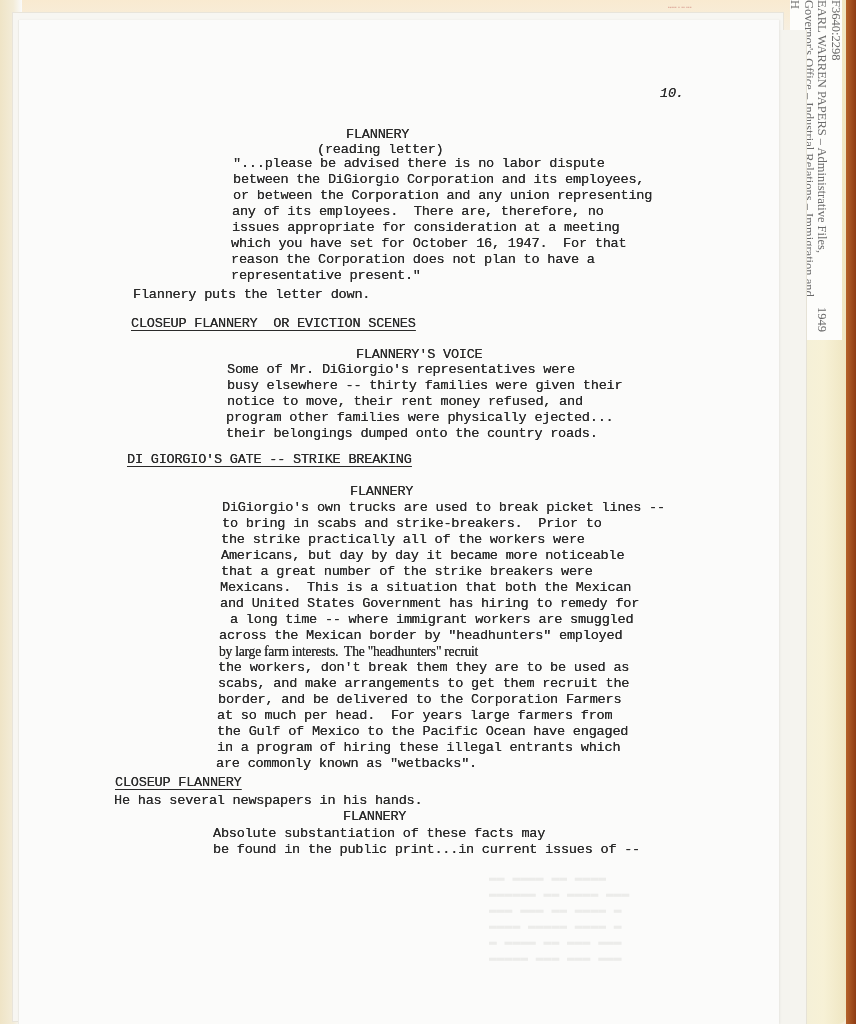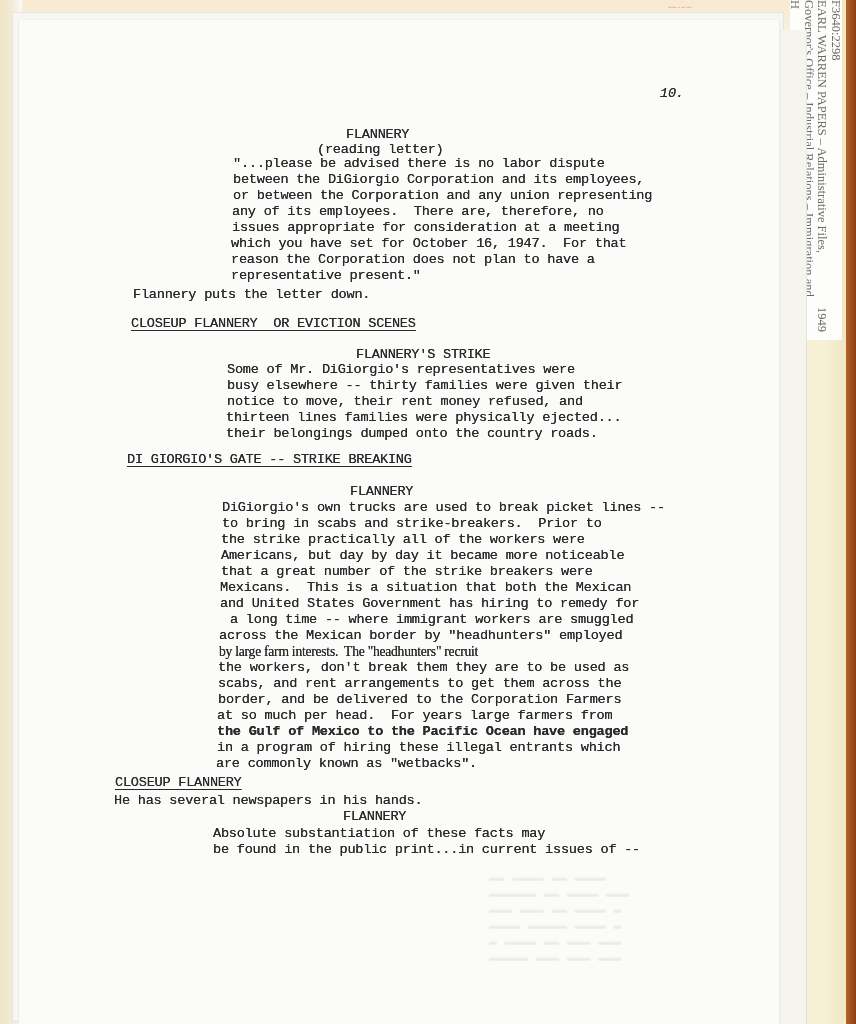--- a/index.html
+++ b/index.html
@@ -125,48 +125,48 @@
   <div class="tw" style="left:232px; top:220px;">issues appropriate for consideration at a meeting</div>
   <div class="tw" style="left:231px; top:236px;">which you have set for October 16, 1947.  For that</div>
   <div class="tw" style="left:231px; top:252px;">reason the Corporation does not plan to have a</div>
   <div class="tw" style="left:231px; top:268px;">representative present."</div>
 </div>
 
 <div class="tw" style="left:133px; top:287px;">Flannery puts the letter down.</div>
 
 <div class="tw u" style="left:131px; top:316px;">CLOSEUP FLANNERY  OR EVICTION SCENES</div>
 
-<div class="tw" style="left:356px; top:347px;">FLANNERY'S STRIKE</div>
+<div class="tw" style="left:356px; top:347px;">FLANNERY'S VOICE</div>
 <div>
   <div class="tw" style="left:227px; top:362px;">Some of Mr. DiGiorgio's representatives were</div>
   <div class="tw" style="left:227px; top:378px;">busy elsewhere -- thirty families were given their</div>
   <div class="tw" style="left:227px; top:394px;">notice to move, their rent money refused, and</div>
-  <div class="tw" style="left:226px; top:410px;">thirteen lines families were physically ejected...</div>
+  <div class="tw" style="left:226px; top:410px;">program other families were physically ejected...</div>
   <div class="tw" style="left:226px; top:426px;">their belongings dumped onto the country roads.</div>
 </div>
 
 <div class="tw u" style="left:127px; top:452px;">DI GIORGIO'S GATE -- STRIKE BREAKING</div>
 
 <div class="tw" style="left:350px; top:484px;">FLANNERY</div>
 <div>
   <div class="tw" style="left:222px; top:500px;">DiGiorgio's own trucks are used to break picket lines --</div>
   <div class="tw" style="left:222px; top:516px;">to bring in scabs and strike-breakers.  Prior to</div>
   <div class="tw" style="left:221px; top:532px;">the strike practically all of the workers were</div>
   <div class="tw" style="left:221px; top:548px;">Americans, but day by day it became more noticeable</div>
   <div class="tw" style="left:221px; top:564px;">that a great number of the strike breakers were</div>
   <div class="tw" style="left:220px; top:580px;">Mexicans.  This is a situation that both the Mexican</div>
   <div class="tw" style="left:220px; top:596px;">and United States Government has hiring to remedy for</div>
   <div class="tw" style="left:220px; top:612px;margin-left:10px;">a long time -- where immigrant workers are smuggled</div>
   <div class="tw" style="left:219px; top:628px;">across the Mexican border by "headhunters" employed</div>
   <div class="tw" style="left:219px; top:644px;font-family:Liberation Serif, serif;">by large farm interests.  The "headhunters" recruit</div>
   <div class="tw" style="left:218px; top:660px;">the workers, don't break them they are to be used as</div>
-  <div class="tw" style="left:218px; top:676px;">scabs, and rent arrangements to get them across the</div>
+  <div class="tw" style="left:218px; top:676px;">scabs, and make arrangements to get them recruit the</div>
   <div class="tw" style="left:218px; top:692px;">border, and be delivered to the Corporation Farmers</div>
   <div class="tw" style="left:217px; top:708px;">at so much per head.  For years large farmers from</div>
-  <div class="tw" style="left:217px; top:724px;font-weight:bold;">the Gulf of Mexico to the Pacific Ocean have engaged</div>
+  <div class="tw" style="left:217px; top:724px;">the Gulf of Mexico to the Pacific Ocean have engaged</div>
   <div class="tw" style="left:217px; top:740px;">in a program of hiring these illegal entrants which</div>
   <div class="tw" style="left:216px; top:756px;">are commonly known as "wetbacks".</div>
 </div>
 
 <div class="tw u" style="left:115px; top:775px;">CLOSEUP FLANNERY</div>
 <div class="tw" style="left:114px; top:793px;">He has several newspapers in his hands.</div>
 
 <div class="tw" style="left:343px; top:809px;">FLANNERY</div>
 <div>
   <div class="tw" style="left:213px; top:826px;">Absolute substantiation of these facts may</div>

